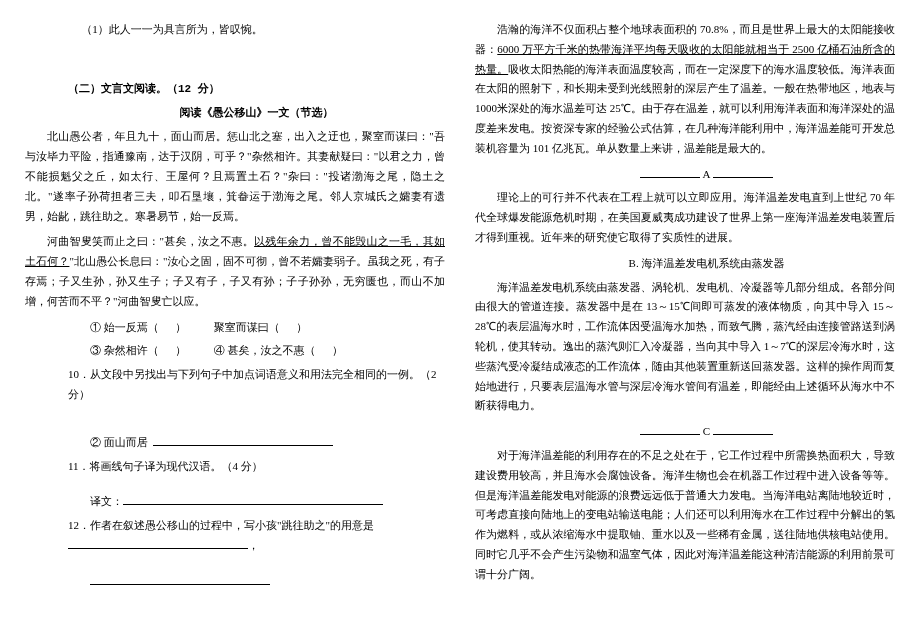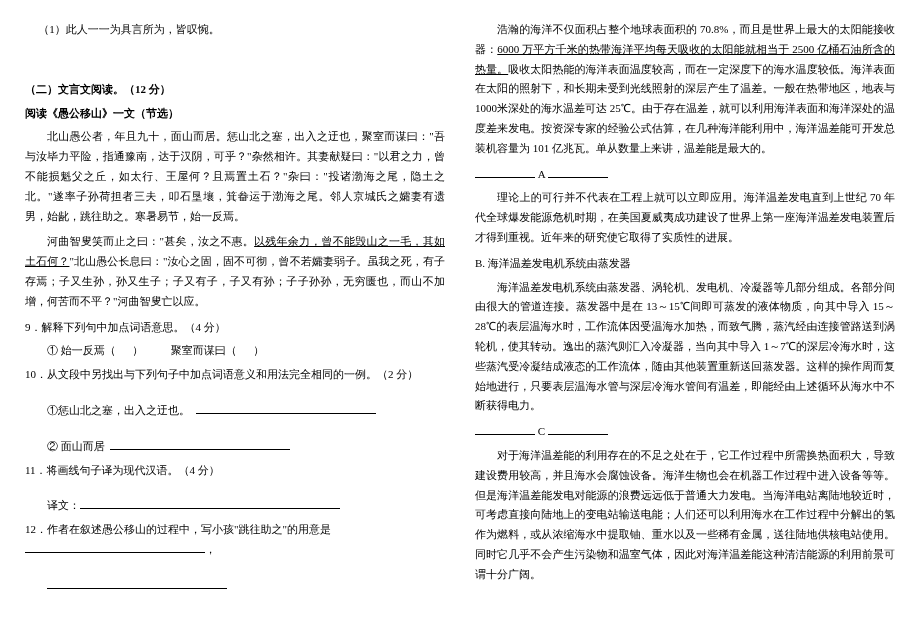--- a/index.html
+++ b/index.html
@@ -18,25 +18,26 @@
       display: flex;
       padding: 20px 25px;
       gap: 30px;
     }
     .col {
       flex: 1;
       min-width: 0;
     }
     .line {
       margin-bottom: 4px;
+      margin-left: 43px;
     }
     .indent1 { text-indent: 1.2em; }
     .indent2 { text-indent: 2em; }
-    .bold { font-weight: bold; }
-    .center { }
+    .bold { font-weight: bold; font-family: Liberation Mono, monospace; }
+    .center { text-align: center; }
     .underline {
       text-decoration: underline;
     }
     .blank {
       display: inline-block;
       border-bottom: 1px solid #000;
       min-width: 60px;
       height: 1em;
       vertical-align: baseline;
     }
@@ -53,31 +54,32 @@
   <div class="col">
     <div class="line indent1">（1）此人一一为具言所为，皆叹惋。</div>
     <div class="spacer-lg"></div>
     <div class="spacer-lg"></div>
     <div class="line bold">（二）文言文阅读。（12 分）</div>
     <div class="line bold center">阅读《愚公移山》一文（节选）</div>
     <div class="para indent2">北山愚公者，年且九十，面山而居。惩山北之塞，出入之迂也，聚室而谋曰："吾与汝毕力平险，指通豫南，达于汉阴，可乎？"杂然相许。其妻献疑曰："以君之力，曾不能损魁父之丘，如太行、王屋何？且焉置土石？"杂曰："投诸渤海之尾，隐土之北。"遂率子孙荷担者三夫，叩石垦壤，箕畚运于渤海之尾。邻人京城氏之孀妻有遗男，始龀，跳往助之。寒暑易节，始一反焉。</div>
     <div class="para indent2">
       <span>河曲智叟笑而止之曰："甚矣，汝之不惠。</span><span class="underline">以残年余力，曾不能毁山之一毛，其如土石何？</span><span>"北山愚公长息曰："汝心之固，固不可彻，曾不若孀妻弱子。虽我之死，有子存焉；子又生孙，孙又生子；子又有子，子又有孙；子子孙孙，无穷匮也，而山不加增，何苦而不平？"河曲智叟亡以应。</span>
     </div>
-    <div class="line">9．解释下列句中加点词语意思。（4 分）</div>
     <div class="line indent2">
       <span>① 始一反焉（</span>&nbsp;&nbsp;&nbsp;&nbsp;&nbsp;&nbsp;<span>）</span>
       &nbsp;&nbsp;&nbsp;&nbsp;&nbsp;&nbsp;&nbsp;&nbsp;
       <span>聚室而谋曰（</span>&nbsp;&nbsp;&nbsp;&nbsp;&nbsp;&nbsp;<span>）</span>
     </div>
+    <div class="line indent2">
+      <span>③ 杂然相许（</span>&nbsp;&nbsp;&nbsp;&nbsp;&nbsp;&nbsp;<span>）</span>
+      &nbsp;&nbsp;&nbsp;&nbsp;&nbsp;&nbsp;&nbsp;&nbsp;
+      <span>④ 甚矣，汝之不惠（</span>&nbsp;&nbsp;&nbsp;&nbsp;&nbsp;&nbsp;<span>）</span>
+    </div>
     <div class="line">10．从文段中另找出与下列句子中加点词语意义和用法完全相同的一例。（2 分）</div>
     <div class="spacer"></div>
-    <div class="line indent2">
-      <span>①惩山北之塞，出入之迂也。</span>&nbsp;&nbsp;<span class="blank blank-long"></span>
-    </div>
     <div class="spacer"></div>
     <div class="line indent2">
       <span>② 面山而居</span>&nbsp;&nbsp;<span class="blank blank-long"></span>
     </div>
     <div class="line">11．将画线句子译为现代汉语。（4 分）</div>
     <div class="spacer"></div>
     <div class="line indent2">
       <span>译文：</span><span class="blank blank-vlong"></span>
     </div>
     <div class="line">

